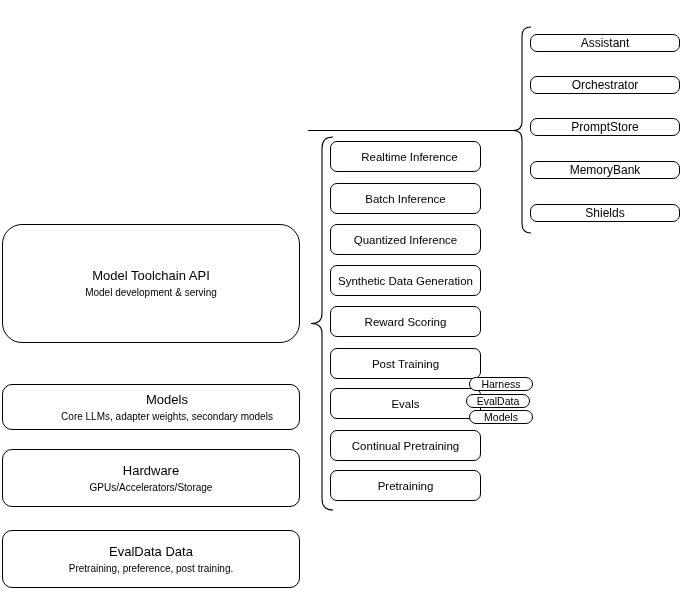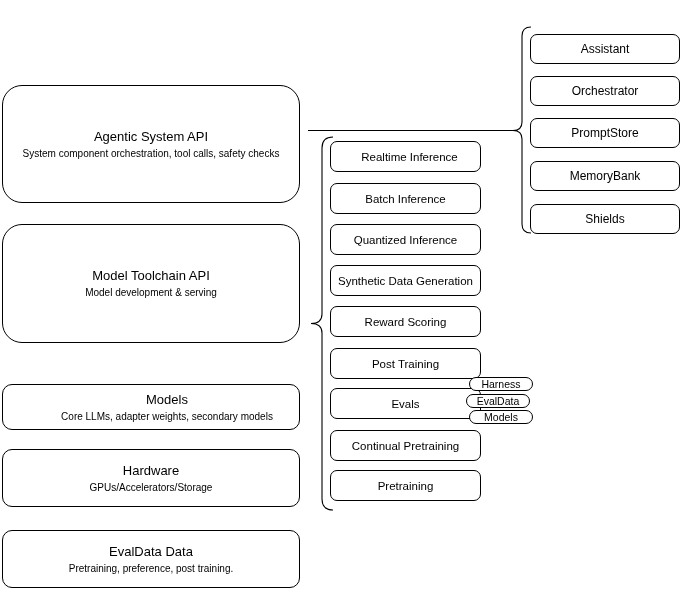--- a/index.html
+++ b/index.html
@@ -32,21 +32,21 @@
   .stack-title { font-size:13px; line-height:16px; }
   .stack-sub { font-size:10px; line-height:13px; margin-top:2px; }
   .mid-node {
     left:330px;
     width:151px; height:31px;
     border-radius:7px;
     font-size:11.5px;
   }
   .right-node {
     left:530px;
-    width:150px; height:30px;
+    width:150px; height:18px;
     border-radius:7px;
     font-size:12px;
   }
   .pill {
     position:absolute;
     box-sizing:border-box;
     width:64px; height:14px;
     background:#ffffff;
     border:1.2px solid #000000;
     border-radius:8px;
@@ -66,24 +66,20 @@
   <svg id="connector-layer" viewBox="0 0 682 591" xmlns="http://www.w3.org/2000/svg">
 
     <path d="M 308 130.5 L 513 130.5" stroke="#000000" stroke-width="1.1" fill="none"></path>
 
     <path d="M 333 137 Q 322 137 322 148 L 322 314 Q 322 323.5 311 323.5 Q 322 323.5 322 333 L 322 499 Q 322 510 333 510" stroke="#000000" stroke-width="1.1" fill="none"></path>
 
     <path d="M 531 27 Q 522 27 522 36 L 522 122 Q 522 130.5 513 130.5 Q 522 130.5 522 139 L 522 224 Q 522 233 531 233" stroke="#000000" stroke-width="1.1" fill="none"></path>
   </svg>
 
 
-  <div class="node stack-node tall" style="top:85px; height:118px;">
-    <div class="stack-title">Agentic System API</div>
-    <div class="stack-sub">System component orchestration, tool calls, safety checks</div>
-  </div>
 
   <div class="node stack-node tall" style="top:224px; height:119px;">
     <div class="stack-title">Model Toolchain API</div>
     <div class="stack-sub">Model development &amp; serving</div>
   </div>
 
   <div class="node stack-node" style="top:384px; height:46px;padding-left:32px;">
     <div class="stack-title">Models</div>
     <div class="stack-sub">Core LLMs, adapter weights, secondary models</div>
   </div>

